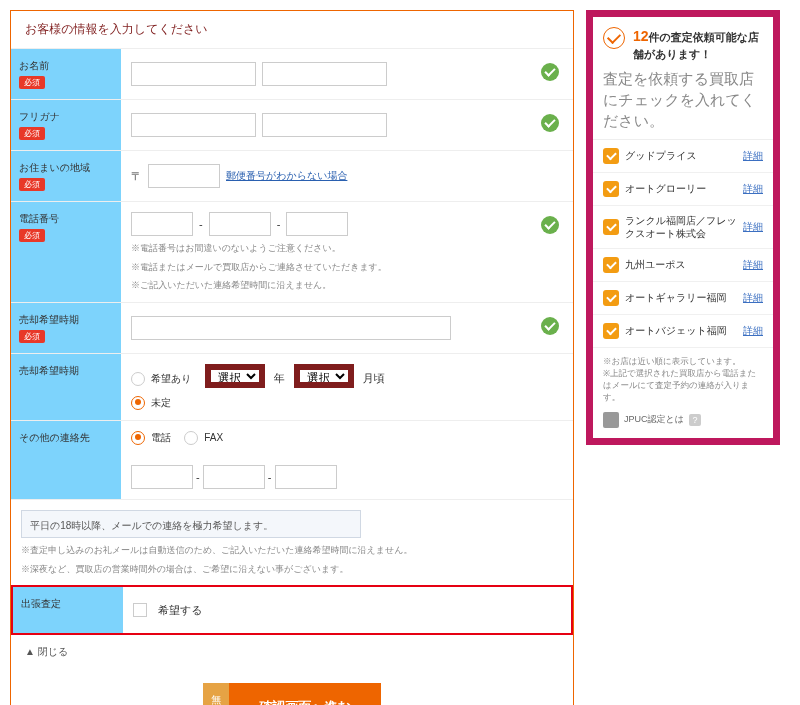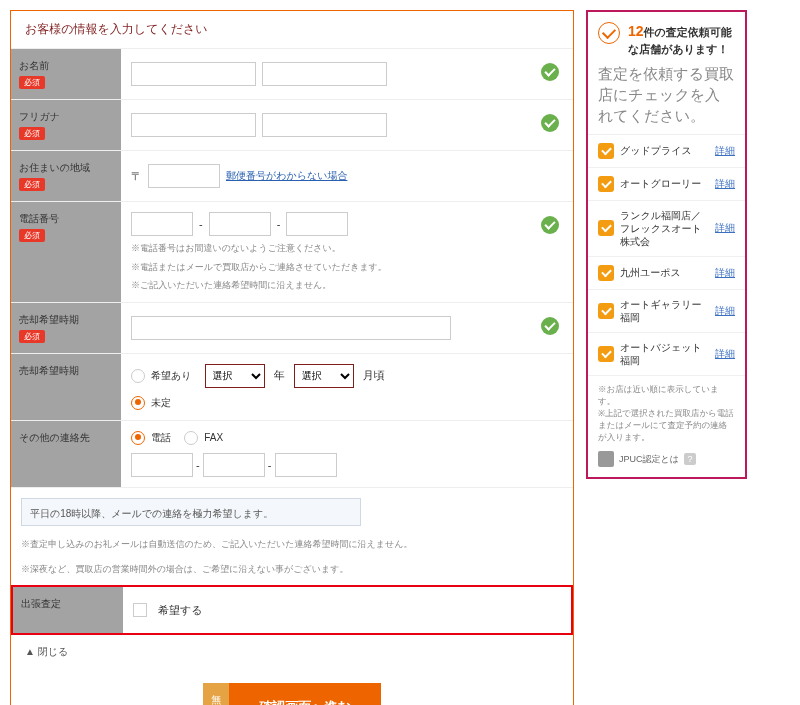--- a/index.html
+++ b/index.html
@@ -1,46 +1,46 @@
 <!DOCTYPE html>
 <html><head>
 <meta charset="utf-8">
 <style>
 *{box-sizing:border-box;margin:0;padding:0}
 body{font-family:"Hiragino Sans","Meiryo",sans-serif;font-size:11px;color:#333;background:#fff;padding:10px}
 .wrap{display:flex;gap:12px;align-items:flex-start}
 .form-box{width:564px;border:1px solid #ee6500}
 .form-title{color:#7f1d1d;font-size:12px;font-weight:normal;padding:10px 14px}
 .row{display:flex;border-top:1px solid #eee;min-height:50px;position:relative}
-.label{width:110px;background:#a3a3a3;padding:10px 8px;font-size:10px}
+.label{width:110px;background:#7dd3fc;padding:10px 8px;font-size:10px}
 .req{display:inline-block;background:#e83828;color:#fff;font-size:8px;padding:1px 5px;border-radius:2px;margin-top:3px}
 .field{flex:1;padding:10px 40px 10px 10px;display:flex;flex-wrap:wrap;align-items:center;gap:6px}
 .check-ok{position:absolute;right:14px;top:14px;width:18px;height:18px;border-radius:50%;background:#6ab04c;display:flex;align-items:center;justify-content:center}
 .check-ok::after{content:"";width:8px;height:4px;border-left:2px solid #fff;border-bottom:2px solid #fff;transform:rotate(-45deg);margin-top:-2px}
 input[type=text]{border:1px solid #ccc;padding:4px;height:24px;font-size:11px}
 .inp-half{width:125px}
 .inp-full{width:320px}
 .inp-post{width:72px}
 .inp-tel{width:62px}
-.sel{border:1px solid #7f1d1d;height:24px;width:60px;padding:0 3px;font-size:10px;background:#fff}
+.sel{border:6px solid #7f1d1d;height:24px;width:60px;padding:0 3px;font-size:12px;background:#fff}
 .note{font-size:9px;color:#888;width:100%;line-height:1.4}
 .link{color:#2a60b0;font-size:10px}
 .radio{width:14px;height:14px;border:1.5px solid #ccc;border-radius:50%;display:inline-block;vertical-align:middle;margin-right:3px}
 .radio.on{border-color:#ee6500}
 .radio.on::after{content:"";display:block;width:6px;height:6px;background:#ee6500;border-radius:50%;margin:2.5px auto}
 .rlabel{font-size:10px;margin-right:10px;vertical-align:middle}
 .msg-box{background:#f4f7fb;border:1px solid #d0d8e3;padding:8px;width:340px;height:28px;color:#555;font-size:10px}
 .highlight-row{border:2px solid #e60012}
 .cb{width:14px;height:14px;border:1px solid #ccc;display:inline-block;vertical-align:middle;margin-right:5px}
 .close-link{padding:10px 14px;font-size:10px;color:#555}
 .submit-sec{display:flex;justify-content:center;padding:14px 0 22px}
 .submit-btn{display:flex;align-items:stretch;font-size:13px;color:#fff;cursor:pointer}
 .submit-free{background:#e6a344;padding:10px 8px;font-size:10px;display:flex;flex-direction:column;align-items:center;justify-content:center}
 .submit-main{background:#ee6500;padding:0 30px;font-weight:bold;display:flex;align-items:center}
-.side{width:161px;border:2px solid #be185d}
+.side{width:194px;border:7px solid #be185d}
 .side-head{display:flex;align-items:flex-start;padding:10px 10px 6px;gap:8px}
 .side-icon{width:22px;height:22px;border:1.5px solid #ee6500;border-radius:50%;display:flex;align-items:center;justify-content:center;flex-shrink:0}
 .side-icon::after{content:"";width:10px;height:6px;border-left:2px solid #ee6500;border-bottom:2px solid #ee6500;transform:rotate(-45deg);margin-top:-3px}
 .side-head-txt{font-size:11px;font-weight:bold;line-height:1.4}
 .side-head-txt .cnt{color:#ee6500;font-size:14px}
 .side-sub{font-size:15px;color:#888;padding:0 10px 8px;border-bottom:1px solid #eee;line-height:1.4}
 .shop-row{display:flex;align-items:center;padding:8px 10px;border-bottom:1px solid #f0f0f0;gap:6px}
 .shop-cb{width:16px;height:16px;background:#f39c12;border-radius:3px;display:flex;align-items:center;justify-content:center;flex-shrink:0}
 .shop-cb::after{content:"";width:7px;height:4px;border-left:2px solid #fff;border-bottom:2px solid #fff;transform:rotate(-45deg);margin-top:-2px}
 .shop-name{flex:1;font-size:10px;line-height:1.3}
@@ -137,37 +137,37 @@
           <span class="radio on"></span>
           <span class="rlabel">未定</span>
         </div>
       </div>
     </div>
 
     <div class="row">
       <div class="label">
         <div>その他の連絡先</div>
       </div>
-      <div class="field" style="flex-direction:column;align-items:flex-start;gap:8px">
+      <div class="field" style="flex-direction:column;align-items:flex-start;gap:20px">
         <div>
           <span class="radio on"></span>
           <span class="rlabel">電話</span>
           <span class="radio"></span>
           <span class="rlabel">FAX</span>
         </div>
         <div>
           <input type="text" class="inp-tel" style=""> -
           <input type="text" class="inp-tel" style=""> -
           <input type="text" class="inp-tel" style="">
         </div>
       </div>
     </div>
 
     <div class="row">
-      <div class="field" style="flex-direction:column;align-items:flex-start;gap:12px">
+      <div class="field" style="flex-direction:column;align-items:flex-start;gap:6px">
         <div class="msg-box">平日の18時以降、メールでの連絡を極力希望します。</div>
         <div class="note">※査定申し込みのお礼メールは自動送信のため、ご記入いただいた連絡希望時間に沿えません。</div>
         <div class="note">※深夜など、買取店の営業時間外の場合は、ご希望に沿えない事がございます。</div>
       </div>
     </div>
 
     <div class="row highlight-row">
       <div class="label">
         <div>出張査定</div>
       </div>

